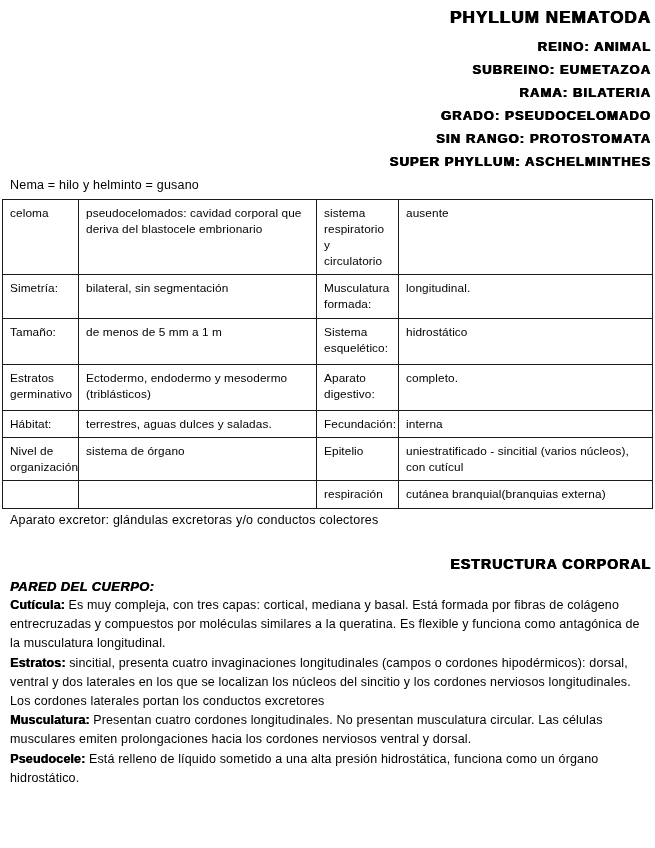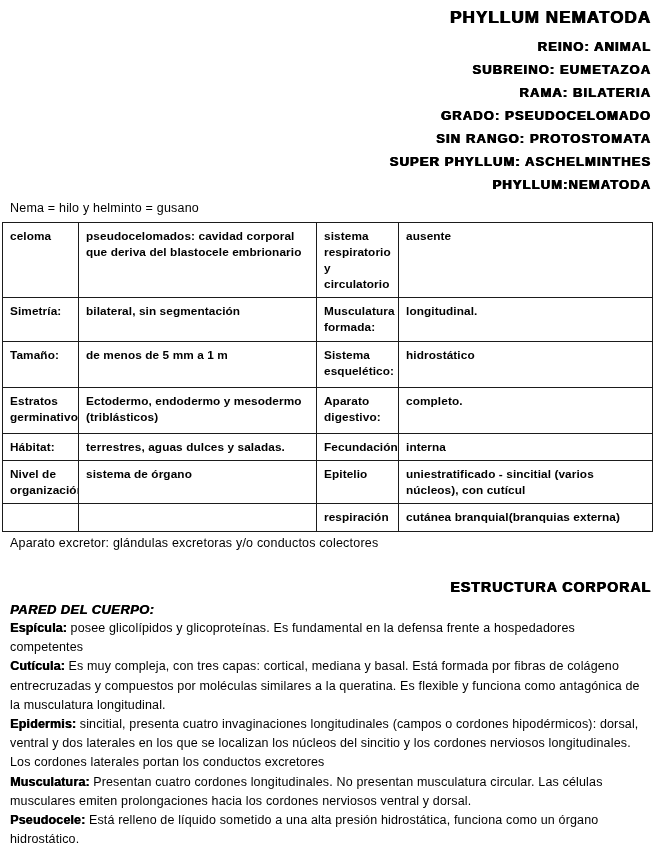--- a/index.html
+++ b/index.html
@@ -42,21 +42,20 @@
     margin-left: -8px;
   }
   table.traits td {
     border: 1.5px solid #1b1b1b;
     vertical-align: top;
     padding: 5px 7px;
     font-size: 11.8px;
     line-height: 16px;
     letter-spacing: 0.1px;
     overflow: hidden;
-    font-weight: bold;
   }
   .excretory {
     font-size: 12.5px;
     line-height: 15px;
     margin: 4px 0 0 0;
     letter-spacing: 0.2px;
   }
   .section-title {
     font-size: 14px;
     line-height: 15px;
@@ -87,21 +86,20 @@
 
 <h1 class="heavy doc-title">PHYLLUM NEMATODA</h1>
 
 <div>
   <div class="heavy tax-line">REINO: ANIMAL</div>
   <div class="heavy tax-line">SUBREINO: EUMETAZOA</div>
   <div class="heavy tax-line">RAMA: BILATERIA</div>
   <div class="heavy tax-line">GRADO: PSEUDOCELOMADO</div>
   <div class="heavy tax-line">SIN RANGO: PROTOSTOMATA</div>
   <div class="heavy tax-line">SUPER PHYLLUM: ASCHELMINTHES</div>
-  <div class="heavy tax-line">PHYLLUM:NEMATODA</div>
 </div>
 
 <div class="etymology">Nema = hilo y helminto = gusano</div>
 
 <table class="traits">
   <colgroup>
     <col style="width:76px">
     <col style="width:238px">
     <col style="width:82px">
     <col style="width:254px">
@@ -152,19 +150,18 @@
   </tbody>
 </table>
 
 <div class="excretory">Aparato excretor: glándulas excretoras y/o conductos colectores</div>
 
 <h2 class="heavy section-title">ESTRUCTURA CORPORAL</h2>
 
 <h3 class="subsection-title">PARED DEL CUERPO:</h3>
 
 <div class="bodytext">
-  <p><span class="lbl">Espícula:</span><span> posee glicolípidos y glicoproteínas. Es fundamental en la defensa frente a hospedadores competentes</span></p>
   <p><span class="lbl">Cutícula:</span><span> Es muy compleja, con tres capas: cortical, mediana y basal. Está formada por fibras de colágeno entrecruzadas y compuestos por moléculas similares a la queratina. Es flexible y funciona como antagónica de la musculatura longitudinal.</span></p>
-  <p><span class="lbl">Epidermis:</span><span> sincitial, presenta cuatro invaginaciones longitudinales (campos o cordones hipodérmicos): dorsal, ventral y dos laterales en los que se localizan los núcleos del sincitio y los cordones nerviosos longitudinales. Los cordones laterales portan los conductos excretores</span></p>
+  <p><span class="lbl">Estratos:</span><span> sincitial, presenta cuatro invaginaciones longitudinales (campos o cordones hipodérmicos): dorsal, ventral y dos laterales en los que se localizan los núcleos del sincitio y los cordones nerviosos longitudinales. Los cordones laterales portan los conductos excretores</span></p>
   <p><span class="lbl">Musculatura:</span><span> Presentan cuatro cordones longitudinales. No presentan musculatura circular. Las células musculares emiten prolongaciones hacia los cordones nerviosos ventral y dorsal.</span></p>
   <p><span class="lbl">Pseudocele:</span><span> Está relleno de líquido sometido a una alta presión hidrostática, funciona como un órgano hidrostático.</span></p>
 
 </div>
 
 </body></html>

